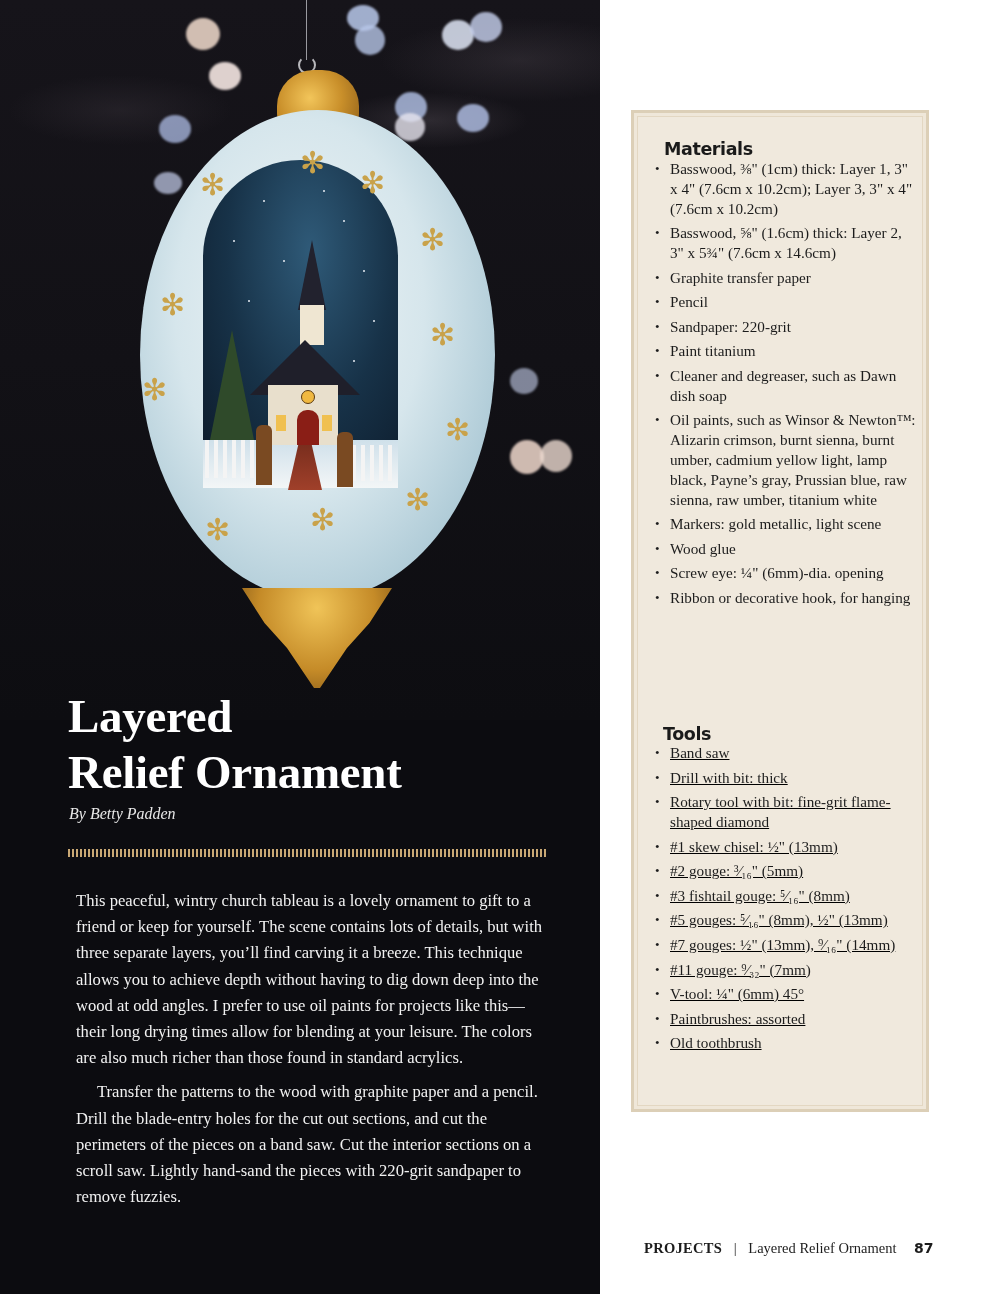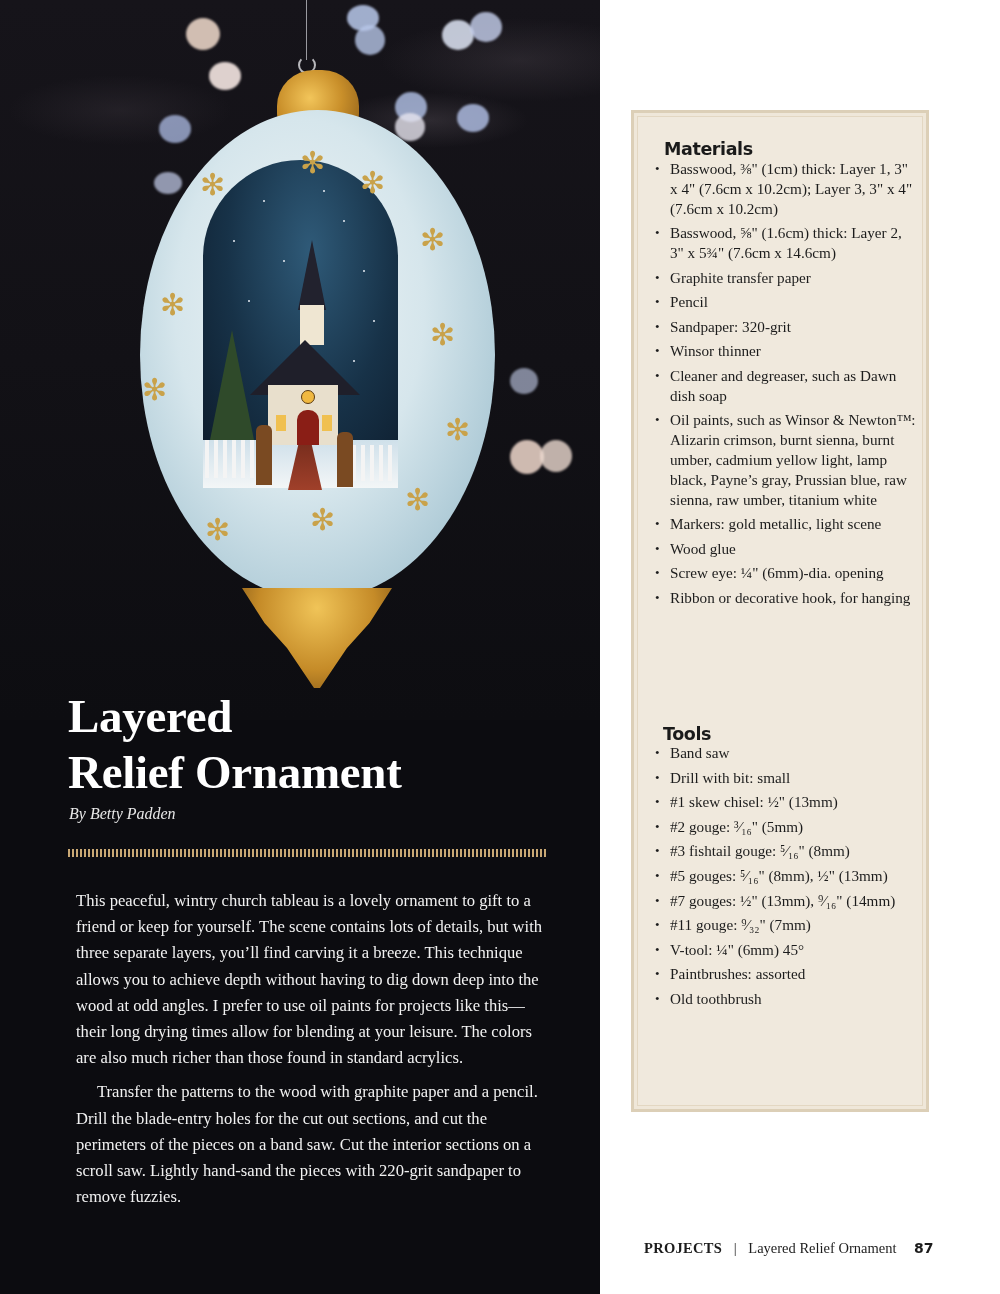--- a/index.html
+++ b/index.html
@@ -48,21 +48,21 @@
   .body-text p { margin:8px; }
   .body-text p.indent { text-indent:21px; margin-top:4px; }
 
   .sidebar-box { position:absolute; left:631px; top:110px; width:298px; height:1002px; box-sizing:border-box;
     background:#f0e9dd; border:3px solid #dccfb7; box-shadow: inset 0 0 0 3px #efe7d9, inset 0 0 0 4px #e3d7c2; }
   .box-heading { font-family:"DejaVu Sans", sans-serif; font-weight:bold; font-size:17.5px; color:#1a1a1a; margin:8px; letter-spacing:-0.4px; }
   .box-heading.materials { position:absolute; left:22px; top:18px; }
   .box-heading.tools { position:absolute; left:21px; top:603px; }
   .box-list { position:absolute; left:21px; margin:0; padding:0; list-style:none; width:262px; }
   .box-list.materials { top:46px; }
-  .box-list.tools { top:630px; }
+  .box-list.tools { top:630px;text-decoration:underline; }
   .box-list li { position:relative; padding-left:15px; font-size:15.2px; line-height:19.8px; color:#1c1c1c; margin-bottom:4.8px; }
   .box-list li::before { content:"•"; position:absolute; left:0; top:0; font-size:13px; }
 
   .footer { position:absolute; left:644px; top:1240px; font-size:14.5px; color:#1c1c1c; white-space:nowrap; }
   .footer .section { font-weight:bold; letter-spacing:0.3px; }
   .footer .sep { margin:0 8px; }
   .footer .page-num { font-family:"DejaVu Sans", sans-serif; font-weight:bold; margin-left:14px; font-size:14px; }
 </style>
 </head>
 <body>
@@ -143,34 +143,35 @@
   </div>
 </div>
 
 <div class="sidebar-box">
   <h2 class="box-heading materials">Materials</h2>
   <ul class="box-list materials">
     <li>Basswood, ⅜" (1cm) thick: Layer 1, 3" x 4" (7.6cm x 10.2cm); Layer 3, 3" x 4" (7.6cm x 10.2cm)</li>
     <li>Basswood, ⅝" (1.6cm) thick: Layer 2, 3" x 5¾" (7.6cm x 14.6cm)</li>
     <li>Graphite transfer paper</li>
     <li>Pencil</li>
-    <li>Sandpaper: 320-grit</li>
-    <li>Winsor thinner</li>
+    <li>Sandpaper: 220-grit</li>
+    <li>Paint titanium</li>
     <li>Cleaner and degreaser, such as Dawn dish soap</li>
     <li>Oil paints, such as Winsor &amp; Newton™: Alizarin crimson, burnt sienna, burnt umber, cadmium yellow light, lamp black, Payne’s gray, Prussian blue, raw sienna, raw umber, titanium white</li>
     <li>Markers: gold metallic, light scene</li>
     <li>Wood glue</li>
     <li>Screw eye: ¼" (6mm)-dia. opening</li>
     <li>Ribbon or decorative hook, for hanging</li>
   </ul>
 
   <h2 class="box-heading tools">Tools</h2>
   <ul class="box-list tools">
     <li>Band saw</li>
-    <li>Drill with bit: small</li>
+    <li>Drill with bit: thick</li>
+    <li>Rotary tool with bit: fine-grit flame-shaped diamond</li>
     <li>#1 skew chisel: ½" (13mm)</li>
     <li>#2 gouge: ³⁄₁₆" (5mm)</li>
     <li>#3 fishtail gouge: ⁵⁄₁₆" (8mm)</li>
     <li>#5 gouges: ⁵⁄₁₆" (8mm), ½" (13mm)</li>
     <li>#7 gouges: ½" (13mm), ⁹⁄₁₆" (14mm)</li>
     <li>#11 gouge: ⁹⁄₃₂" (7mm)</li>
     <li>V-tool: ¼" (6mm) 45°</li>
     <li>Paintbrushes: assorted</li>
     <li>Old toothbrush</li>
   </ul>

